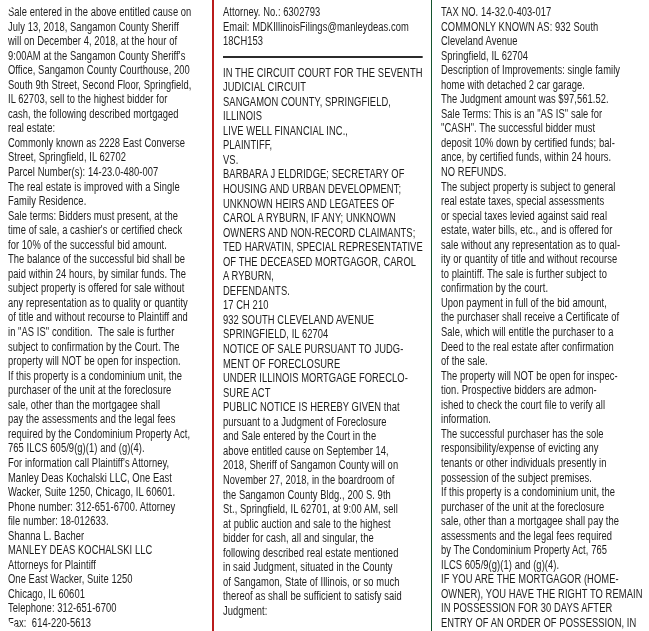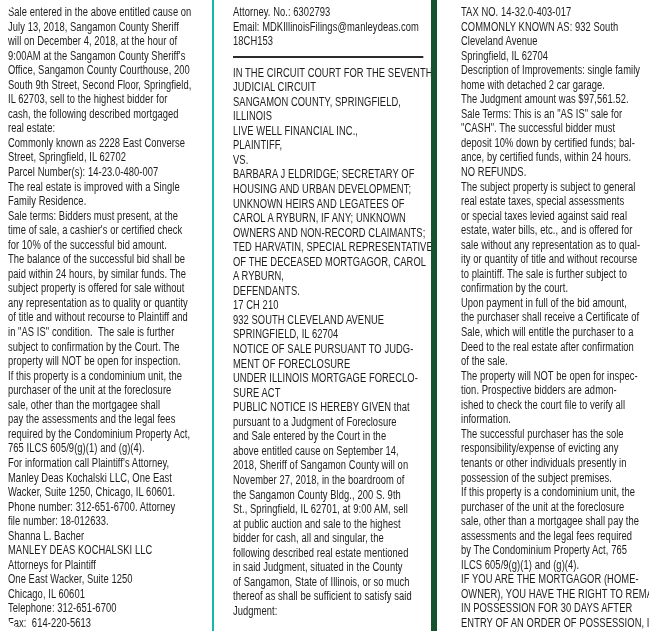--- a/index.html
+++ b/index.html
@@ -20,22 +20,22 @@
     box-sizing: border-box;
     background: #ffffff;
   }
   .col {
     box-sizing: border-box;
     padding: 5px 2px 0 8px;
     overflow: hidden;
     height: 631px;
   }
   .col-1 { width: 213px; border-radius: 32px; }
-  .col-2 { width: 220px; border-left: 2px solid #14b8a6; padding-left: 19px; }
-  .col-3 { width: 219px; border-left: 6px solid #14532d; padding-left: 24px; }
+  .col-2 { width: 220px; border-left: 2px solid #b91c1c; padding-left: 9px; }
+  .col-3 { width: 219px; border-left: 1px solid #14532d; padding-left: 9px; }
   .col-inner {
     transform: scaleX(0.78);
     transform-origin: 0 0;
     width: 128.2%;
   }
   .line {
     font-size: 12px;
     line-height: 14.55px;
     color: #1c1c1c;
     white-space: pre;

